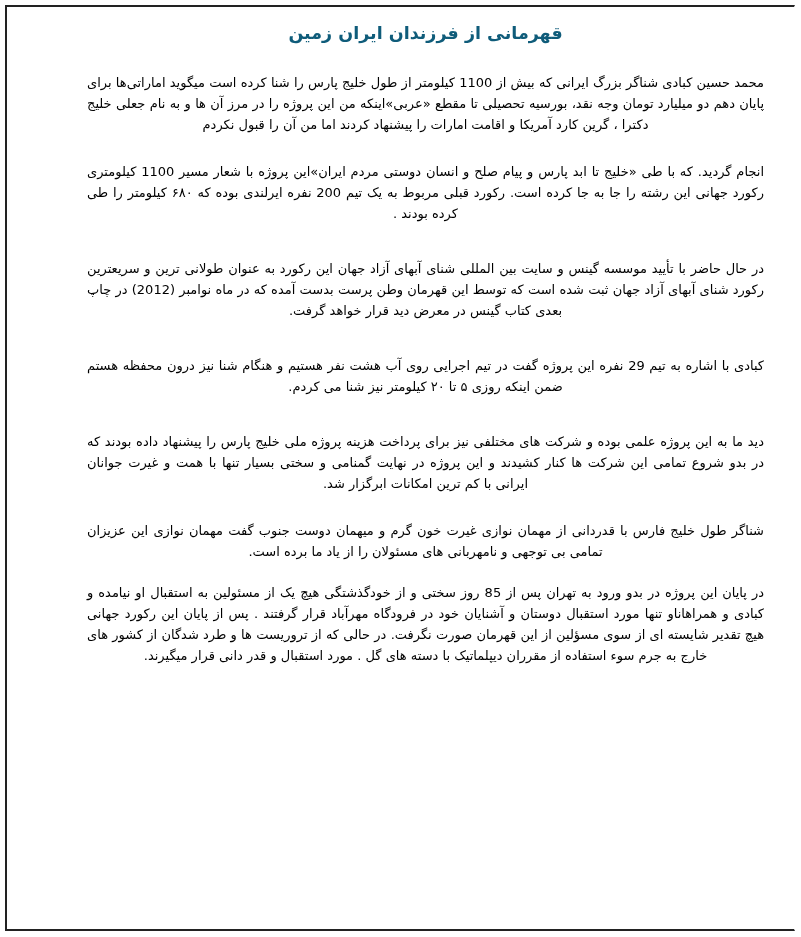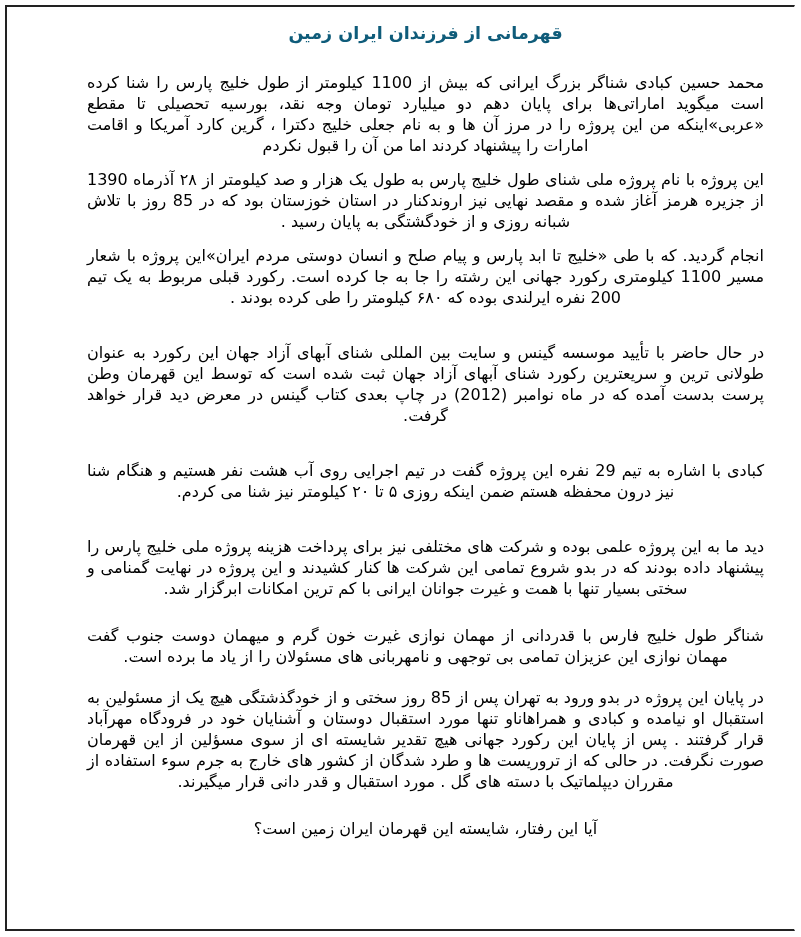--- a/index.html
+++ b/index.html
@@ -56,21 +56,21 @@
     direction: rtl;
     unicode-bidi: isolate;
   }
 
   .body-block {
     direction: rtl;
     unicode-bidi: isolate;
     text-align: justify;
     text-align-last: center;
     color: #000000;
-    font-size: 16px;
+    font-size: 13px;
     line-height: 21px;
     padding: 0 8px;
   }
 
   .para {
     margin: 0;
     padding: 0;
   }
 
   
@@ -89,39 +89,37 @@
 
       <h1 class="doc-title">قهرمانی از فرزندان ایران زمین</h1>
 
       <div class="gap-title"></div>
 
       <div class="body-block">
 
         <p class="para">محمد حسین کبادی شناگر بزرگ ایرانی که بیش از 1100 کیلومتر از طول خلیج پارس را شنا کرده است میگوید اماراتی‌ها برای پایان دهم دو میلیارد تومان وجه نقد، بورسیه تحصیلی تا مقطع  «عربی»اینکه من این پروژه را در مرز آن ها و به نام جعلی خلیج دکترا ، گرین کارد آمریکا و اقامت امارات را پیشنهاد کردند اما من آن را قبول نکردم</p>
         <div class="gap-sm"></div>
 
-        <p class="para">این پروژه با نام پروژه ملی شنای طول خلیج پارس به طول یک هزار و صد کیلومتر از ۲۸ آذرماه 1390 از جزیره هرمز آغاز شده و مقصد نهایی نیز اروندکنار در استان خوزستان بود که در 85 روز با تلاش شبانه روزی و از خودگشتگی به پایان رسید .</p>
         <div class="gap-sm"></div>
 
         <p class="para">انجام گردید. که با طی «خلیج تا ابد پارس و پیام صلح و انسان دوستی مردم ایران»این پروژه با شعار مسیر 1100 کیلومتری رکورد جهانی این رشته را جا به جا کرده است. رکورد قبلی مربوط به یک تیم 200 نفره ایرلندی بوده که ۶۸۰ کیلومتر را طی کرده بودند .</p>
         <div class="gap-xl"></div>
 
         <p class="para">در حال حاضر با تأیید موسسه گینس و سایت بین المللی شنای آبهای آزاد جهان این رکورد به عنوان طولانی ترین و سریعترین رکورد شنای آبهای آزاد جهان ثبت شده است که توسط این قهرمان وطن پرست بدست آمده که در ماه نوامبر (2012) در چاپ بعدی کتاب گینس در معرض دید  قرار خواهد گرفت.</p>
         <div class="gap-xl"></div>
 
         <p class="para">کبادی با اشاره به تیم 29 نفره این پروژه گفت در تیم اجرایی روی آب هشت نفر هستیم و هنگام شنا نیز درون محفظه هستم ضمن اینکه روزی ۵ تا ۲۰ کیلومتر نیز شنا می کردم.</p>
         <div class="gap-xl"></div>
 
         <p class="para">دید ما به این پروژه علمی بوده و شرکت های مختلفی نیز برای پرداخت هزینه پروژه ملی خلیج پارس را پیشنهاد داده بودند که در بدو شروع تمامی این شرکت ها کنار کشیدند و این پروژه در نهایت گمنامی و سختی بسیار تنها با همت و غیرت جوانان ایرانی با کم ترین امکانات ابرگزار شد.</p>
         <div class="gap-lg"></div>
 
         <p class="para">شناگر طول خلیج فارس با قدردانی از مهمان نوازی غیرت خون گرم و میهمان دوست جنوب گفت مهمان نوازی این عزیزان تمامی بی توجهی و نامهربانی های مسئولان را از یاد ما برده است.</p>
         <div class="gap-md"></div>
 
         <p class="para">در پایان این پروژه در بدو ورود به تهران پس از 85 روز سختی و از خودگذشتگی هیچ یک از مسئولین به استقبال او نیامده و کبادی و همراهاناو تنها مورد استقبال دوستان و آشنایان خود در فرودگاه مهرآباد قرار گرفتند . پس از پایان این رکورد جهانی هیچ تقدیر شایسته ای از سوی مسؤلین از این قهرمان صورت نگرفت. در حالی که از تروریست ها و طرد شدگان از کشور های خارج به جرم سوء استفاده از مقرران دیپلماتیک با دسته های گل . مورد استقبال و قدر دانی قرار میگیرند.</p>
         <div class="gap-lg"></div>
 
-        <p class="para">آیا این رفتار، شایسته این قهرمان ایران زمین است؟</p>
 
       </div>
     </div>
   </div>
 </div>
 
 </body></html>

